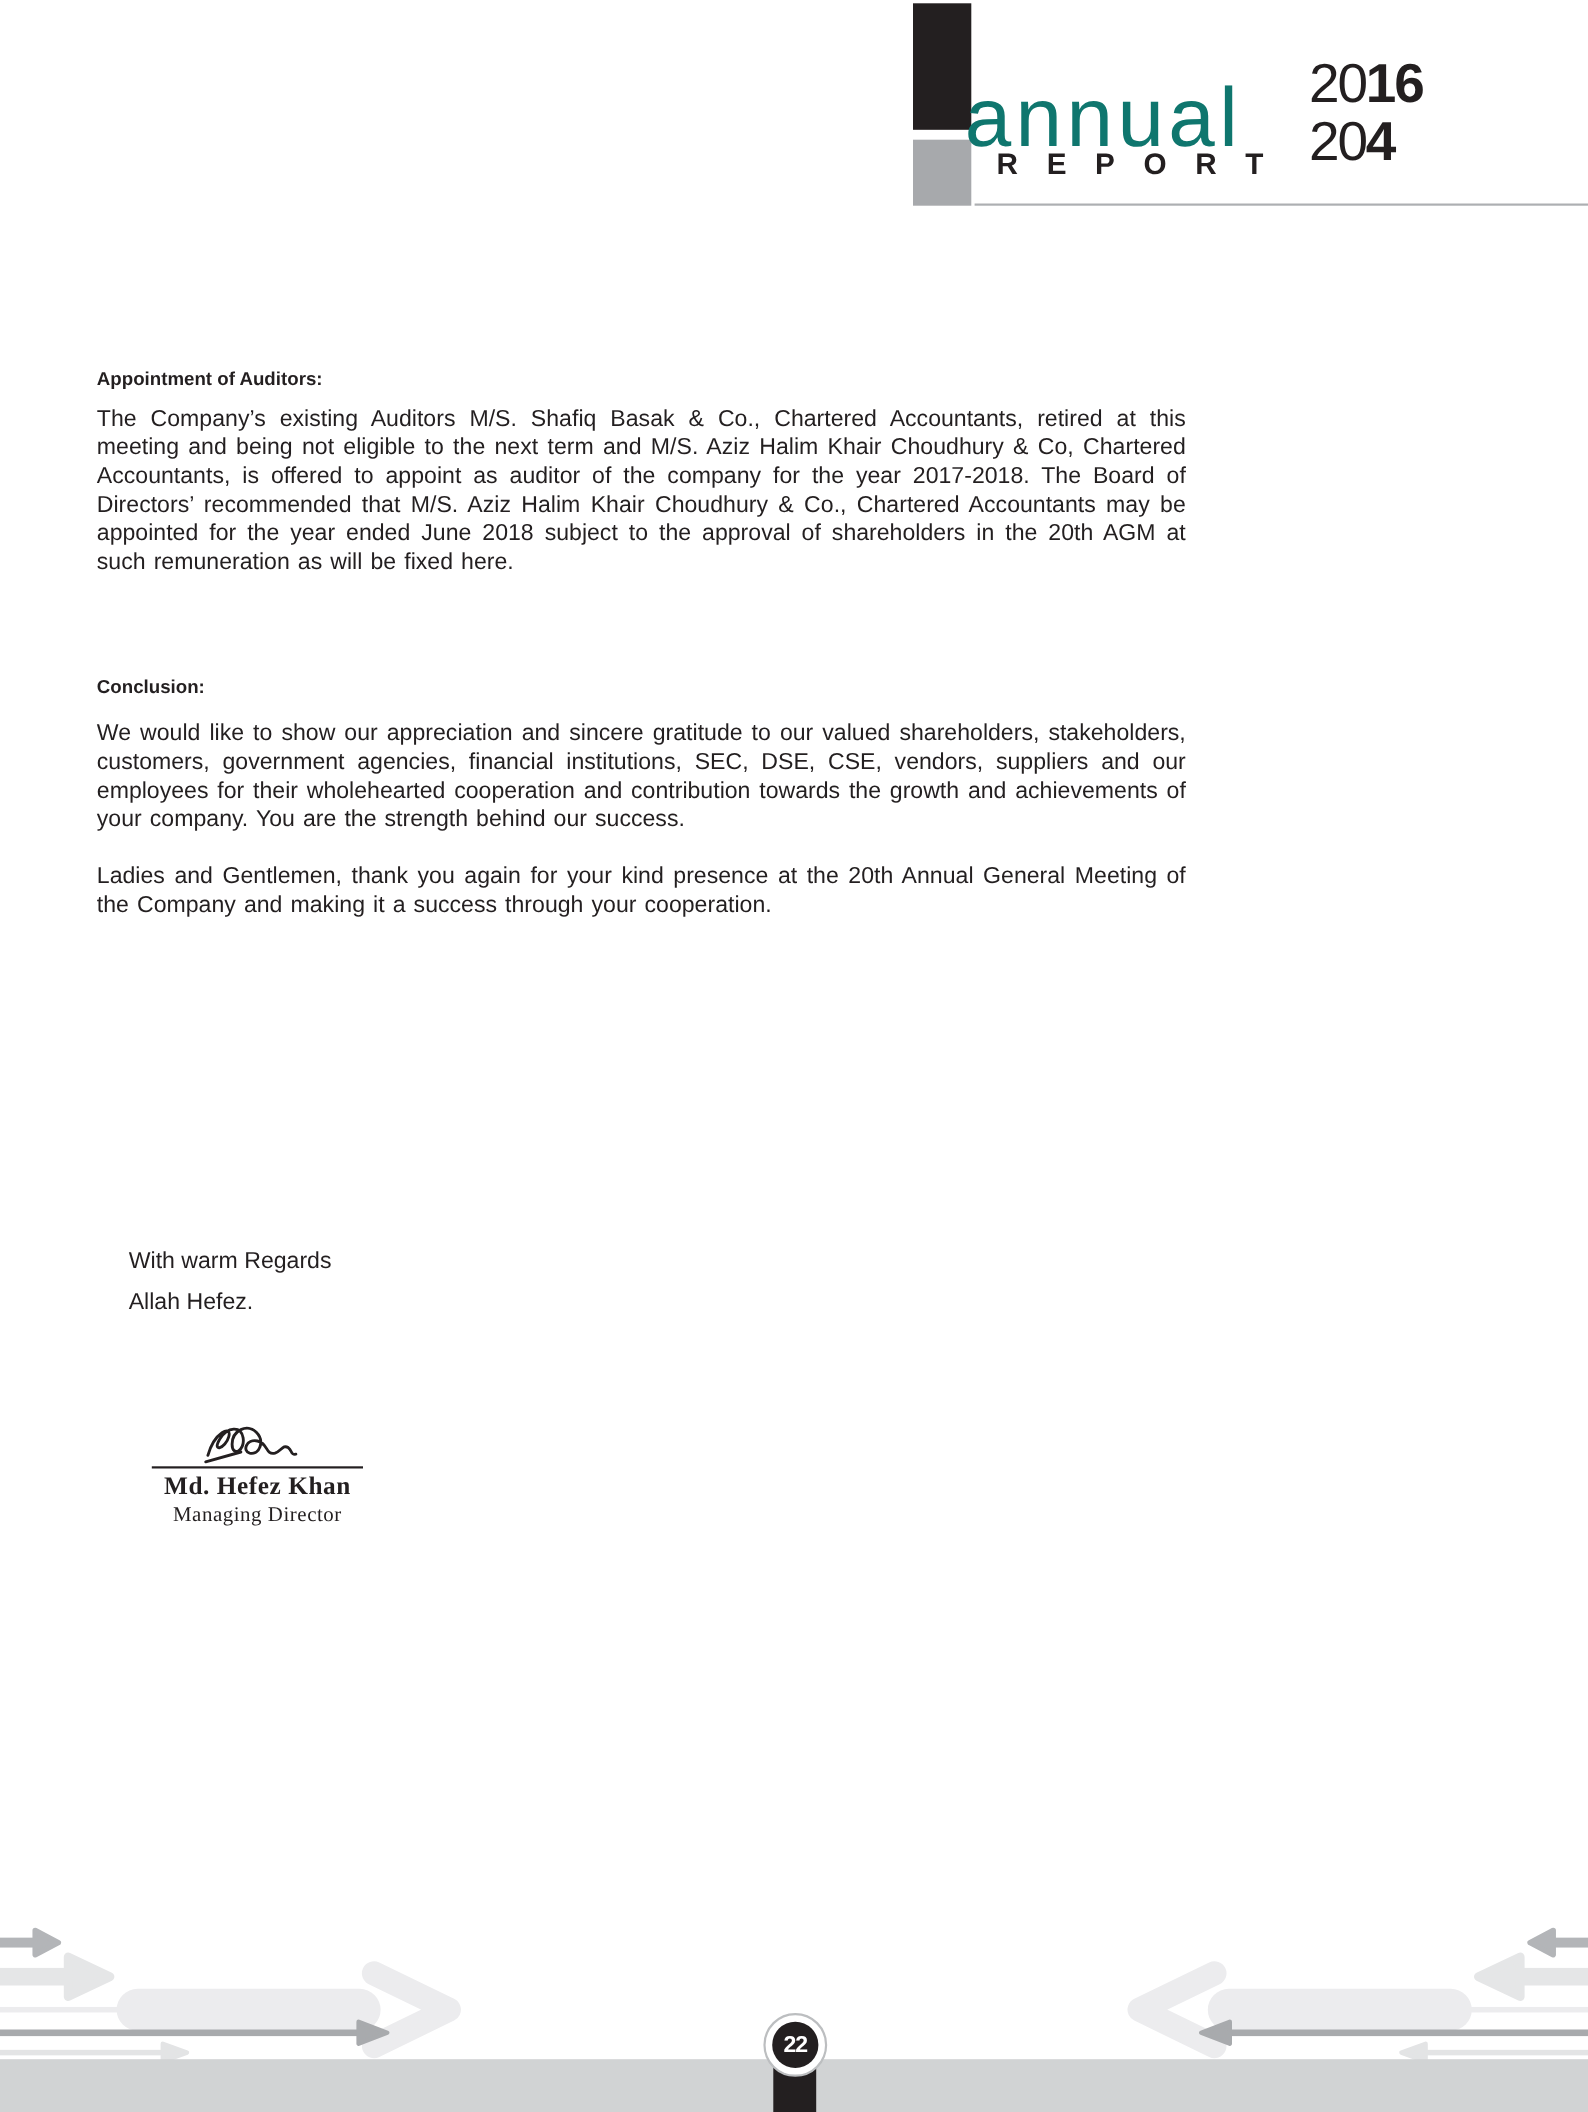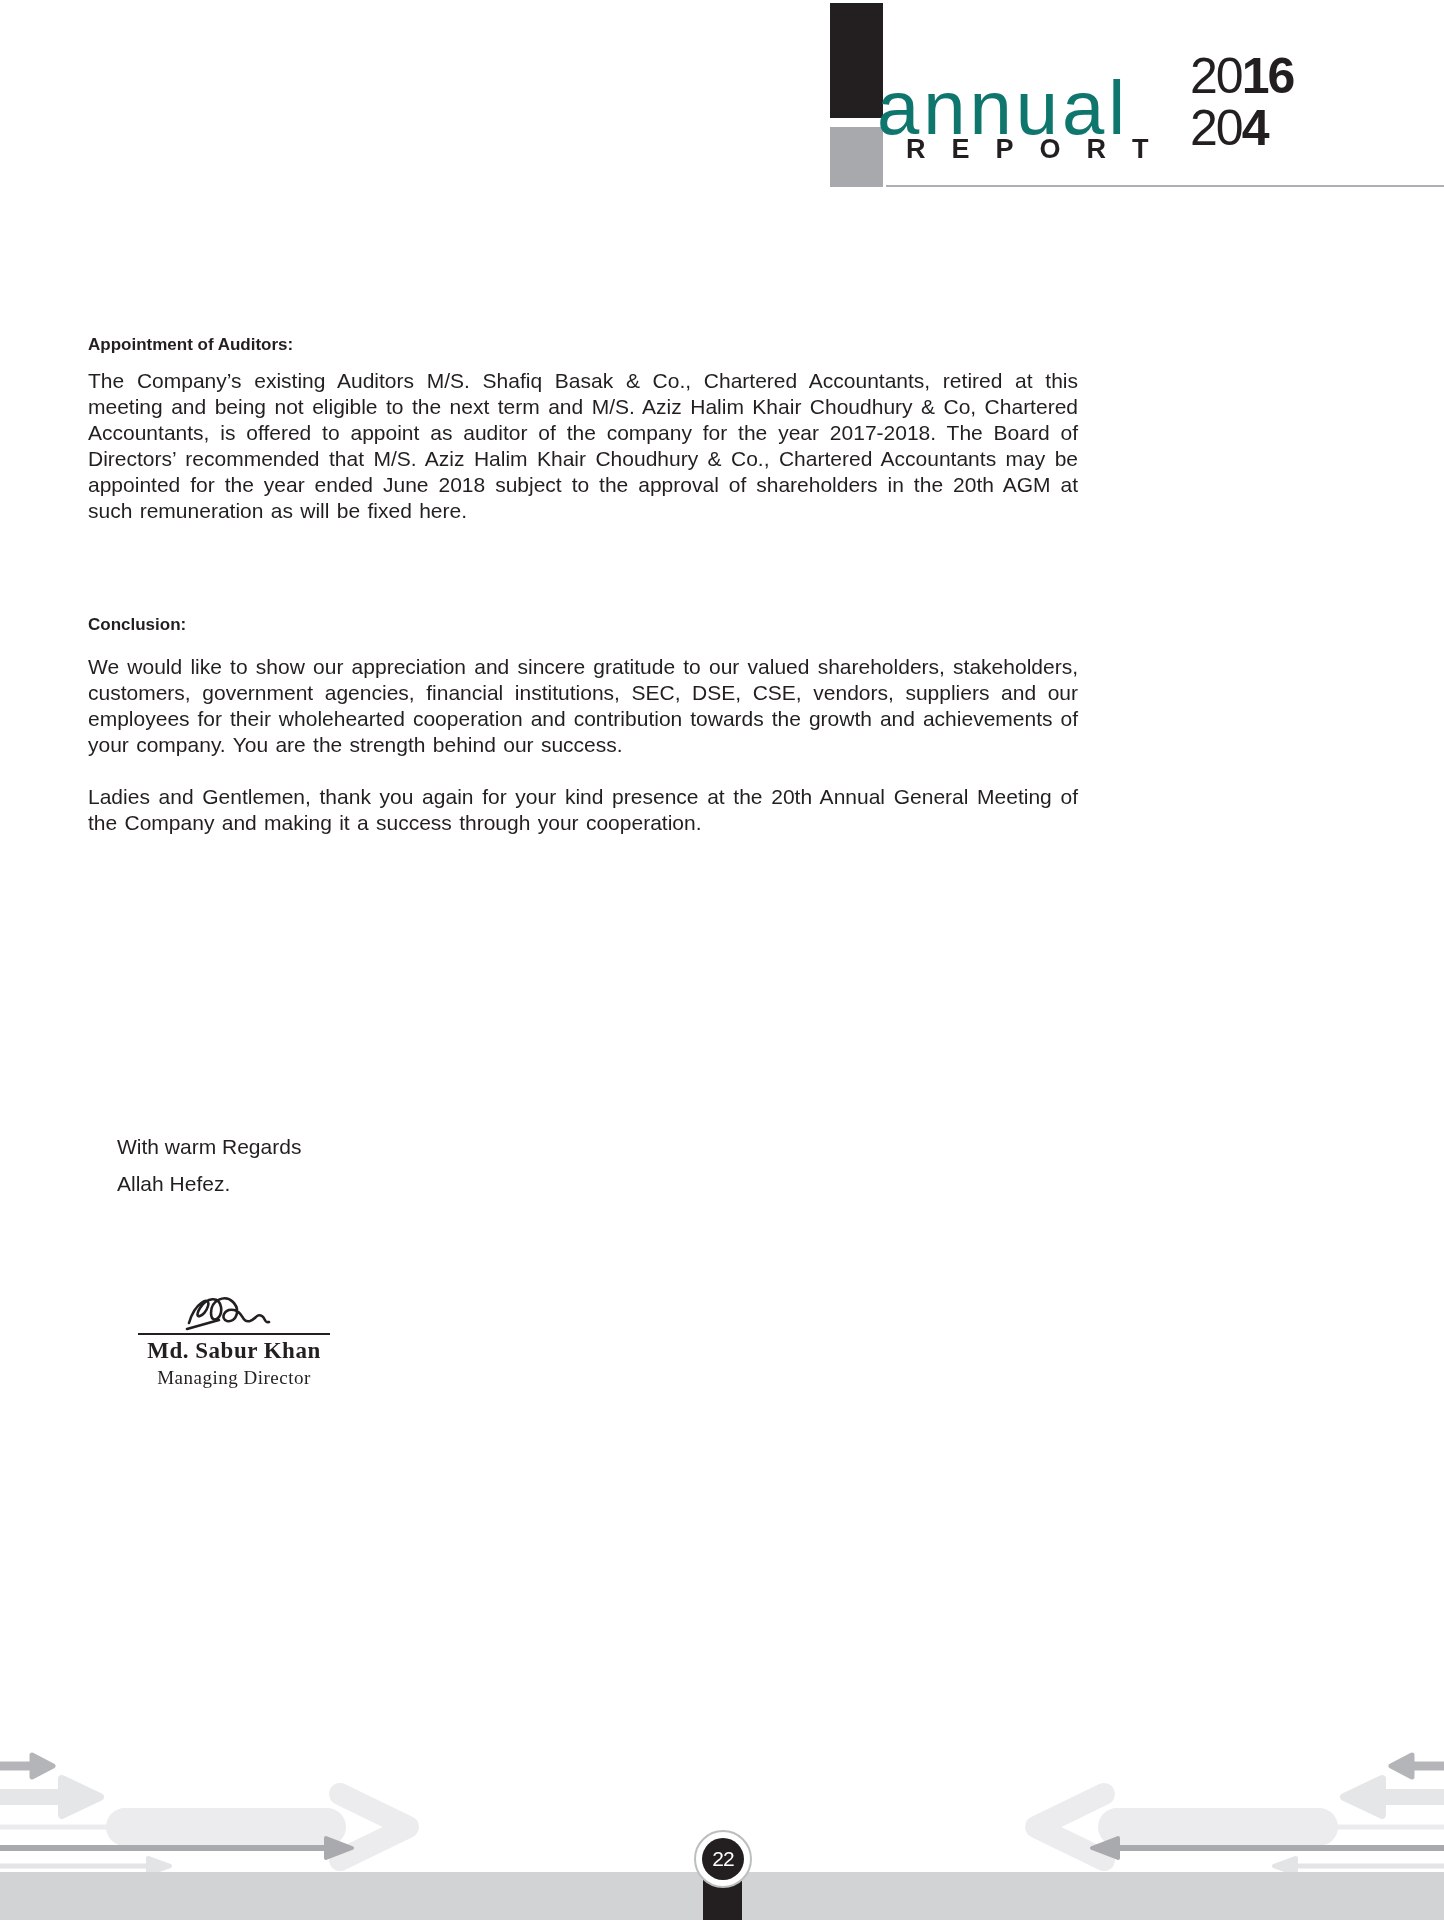--- a/index.html
+++ b/index.html
@@ -43,21 +43,21 @@
   .footer-bar{position:absolute;left:0;top:1872px;width:1444px;height:48px;background:#d1d3d4;}
   .page-tab{position:absolute;left:703px;top:1843px;width:39px;height:77px;background:#231f20;}
   .page-badge{
     position:absolute;left:694px;top:1830px;width:54px;height:54px;border-radius:50%;
     background:#ffffff;border:2px solid #bcbec0;display:flex;align-items:center;justify-content:center;
   }
   .page-badge-inner{
     width:42px;height:42px;border-radius:50%;background:#231f20;
     display:flex;align-items:center;justify-content:center;
   }
-  .page-badge-inner span{color:#ffffff;font-size:21px;font-weight:400;letter-spacing:-1px;}
+  .page-badge-inner span{color:#ffffff;font-size:21px;font-weight:700;letter-spacing:-1px;}
 </style>
 </head>
 <body>
 
 <div class="page">
 
   <div>
     <div class="logo-black"></div>
     <div class="logo-gray"></div>
     <div class="logo-annual">annual</div>
@@ -80,21 +80,21 @@
     <div>With warm Regards</div>
     <div>Allah Hefez.</div>
   </div>
 
   <svg class="sig-scribble" width="92" height="44" viewBox="0 0 92 44">
     <path d="M6 31 C 12 10, 28 3, 25 14 C 22 25, 9 29, 17 16 C 24 5, 36 4, 38 15 C 40 27, 28 33, 28 21 C 28 8, 42 2, 50 10 C 58 18, 53 31, 44 29 C 37 27, 41 16, 51 18 C 61 20, 58 31, 67 29 C 73 27, 74 21, 79 24 C 83 27, 81 31, 86 30" fill="none" stroke="#231f20" stroke-width="2.6" stroke-linecap="round"></path>
     <path d="M36 28 L4 37" fill="none" stroke="#231f20" stroke-width="2.6" stroke-linecap="round"></path>
   </svg>
   <div class="sig-rule"></div>
   <div class="sig-block">
-    <div class="sig-name">Md. Sabur Khan</div>
+    <div class="sig-name">Md. Hefez Khan</div>
     <div class="sig-title">Managing Director</div>
   </div>
 
   <svg class="arrows-left" width="430" height="140" viewBox="0 0 430 140">
     <g>
       <rect x="0" y="21.5" width="32" height="9" fill="#b3b5b8"></rect>
       <path d="M32 15 L53 26 L32 37 Z" fill="#b3b5b8" stroke="#b3b5b8" stroke-width="5" stroke-linejoin="round"></path>
     </g>
     <g>
       <rect x="0" y="49" width="62" height="16" fill="#e5e6e7"></rect>

